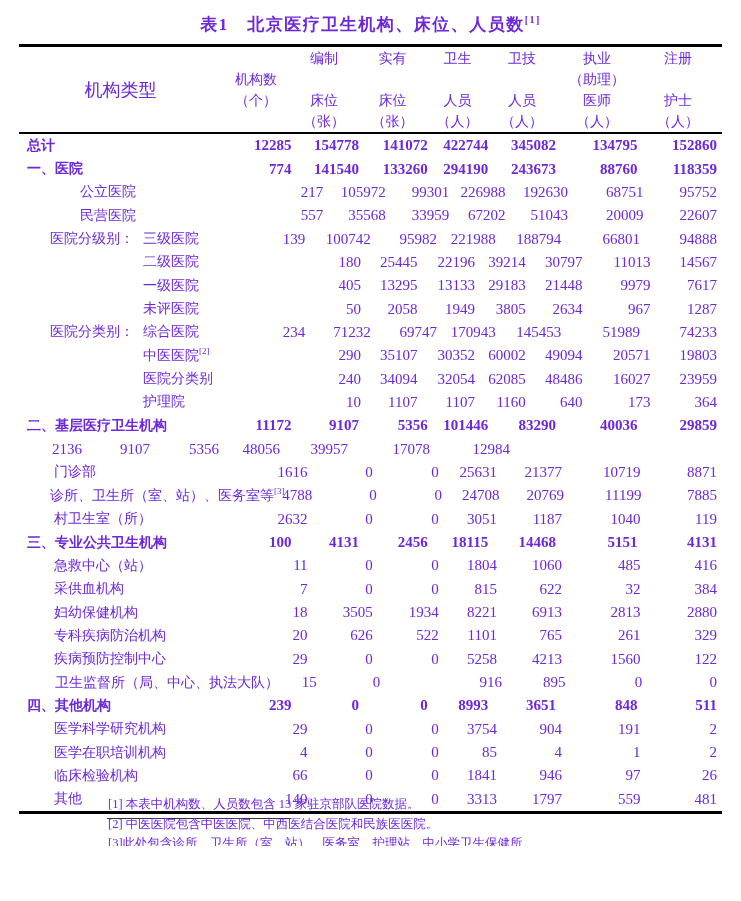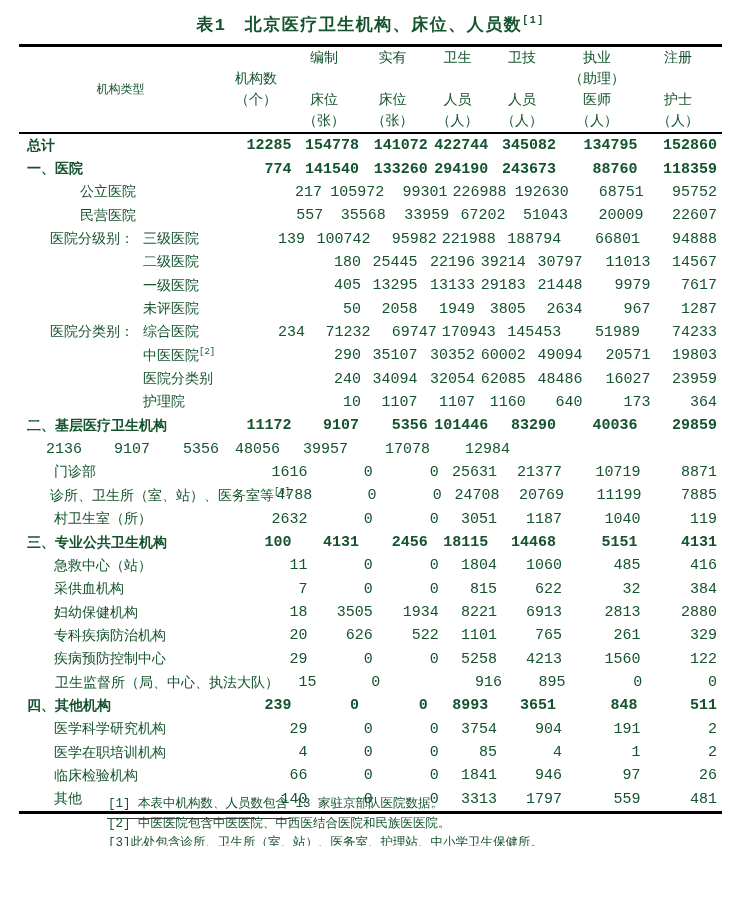--- a/index.html
+++ b/index.html
@@ -1,30 +1,30 @@
 <!DOCTYPE html>
 <html><head>
 <meta charset="utf-8">
 <style>
   html,body{margin:0;padding:0;background:#fff;}
   .page{
-    position:relative;width:741px;height:846px;background:#fff;color:#14532d;
-    font-family:Liberation Mono, monospace;overflow:hidden;
+    position:relative;width:741px;height:846px;background:#fff;color:#6d28d9;
+    font-family:Liberation Serif, serif;overflow:hidden;
   }
   .doc-title{
     position:absolute;top:13px;left:0;width:100%;text-align:center;
     font-size:17px;font-weight:bold;letter-spacing:1.5px;white-space:nowrap;
   }
   .doc-title sup{font-size:10px;font-weight:bold;}
   .table{position:absolute;top:44px;left:19px;width:703px;}
   .thead{
     border-top:3px solid #000;border-bottom:2px solid #000;
     height:85px;display:flex;align-items:center;
   }
-  .hlabel{width:203px;text-align:center;font-size:12px;}
+  .hlabel{width:203px;text-align:center;font-size:18px;}
   .hcol{text-align:center;font-size:14px;line-height:21px;}
   .hline{height:21px;}
   .c0{width:68px;}.c1{width:68px;}.c2{width:69px;}.c3{width:61px;}
   .c4{width:68px;}.c5{width:82px;}.c6{width:80px;}
   .tbody{border-bottom:3px solid #000;}
   .row{display:flex;align-items:center;height:23.35px;}
   .row.bold{font-weight:bold;align-items:center;}
   .cell.label{width:203px;font-size:14px;white-space:nowrap;overflow:visible;}
   .cell.num{font-size:15px;text-align:right;padding-right:5px;box-sizing:border-box;}
   .prefix{display:inline-block;width:93px;}

